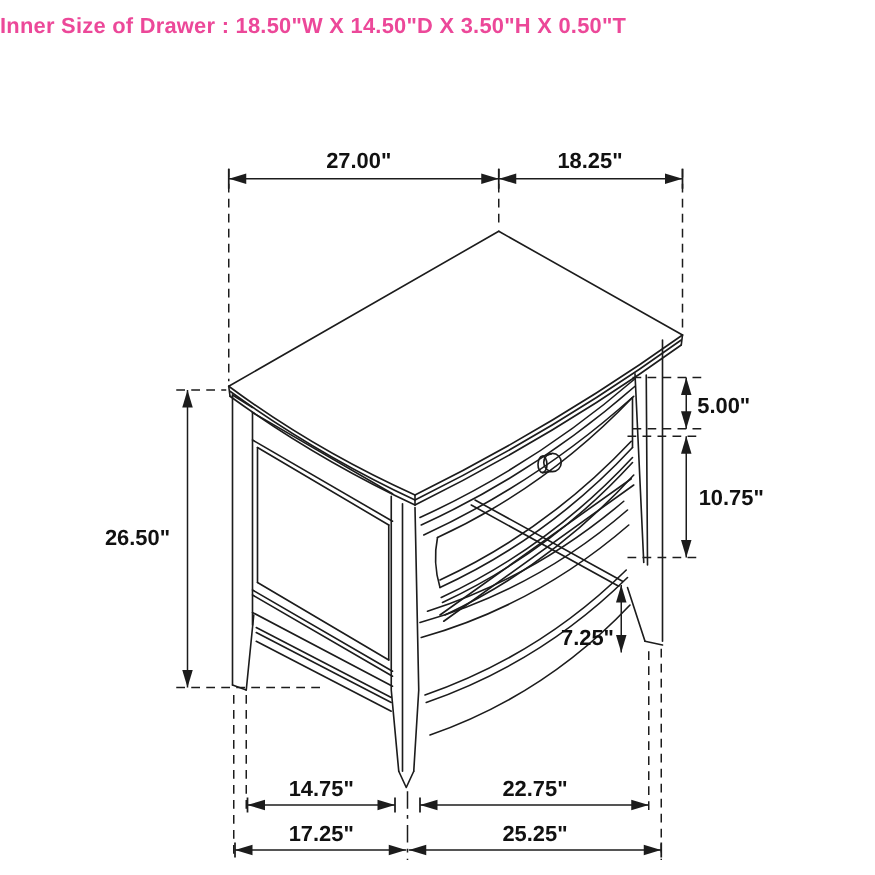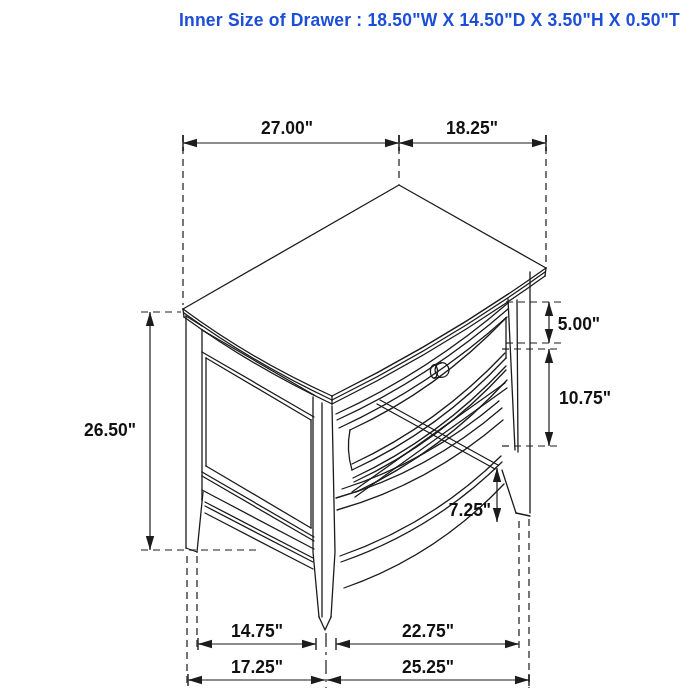--- a/index.html
+++ b/index.html
@@ -1,19 +1,19 @@
 <!DOCTYPE html>
 <html><head>
 <meta charset="utf-8">
 <style>
   html,body{margin:0;padding:0;background:#ffffff;}
   .page{position:relative;width:700px;height:700px;background:#fff;overflow:hidden;
         font-family:"Liberation Sans",sans-serif;}
-  .title{position:absolute;top:10px;left:0;width:680px;text-align:right;
-         font-size:17.5px;font-weight:bold;color:#1d4ed8;letter-spacing:0.2px;}
+  .title{position:absolute;top:10px;left:0;width:680px;text-align:left;
+         font-size:17.5px;font-weight:bold;color:#ec4899;letter-spacing:0.2px;}
   svg{position:absolute;top:0;left:0;}
   .ln{fill:none;stroke:#1c1c1c;stroke-width:1.3;stroke-linejoin:round;stroke-linecap:round;}
   .dim{fill:none;stroke:#1c1c1c;stroke-width:1.2;}
   .ext{fill:none;stroke:#1c1c1c;stroke-width:1.2;stroke-dasharray:7 5;}
   .cl{fill:none;stroke:#1c1c1c;stroke-width:1.2;stroke-dasharray:14 5 3 5;}
   .tick{stroke:#1c1c1c;stroke-width:1.4;}
   .lbl{font-family:"Liberation Sans",sans-serif;font-size:17.5px;font-weight:bold;
        fill:#111;text-anchor:middle;}
 </style>
 </head>

